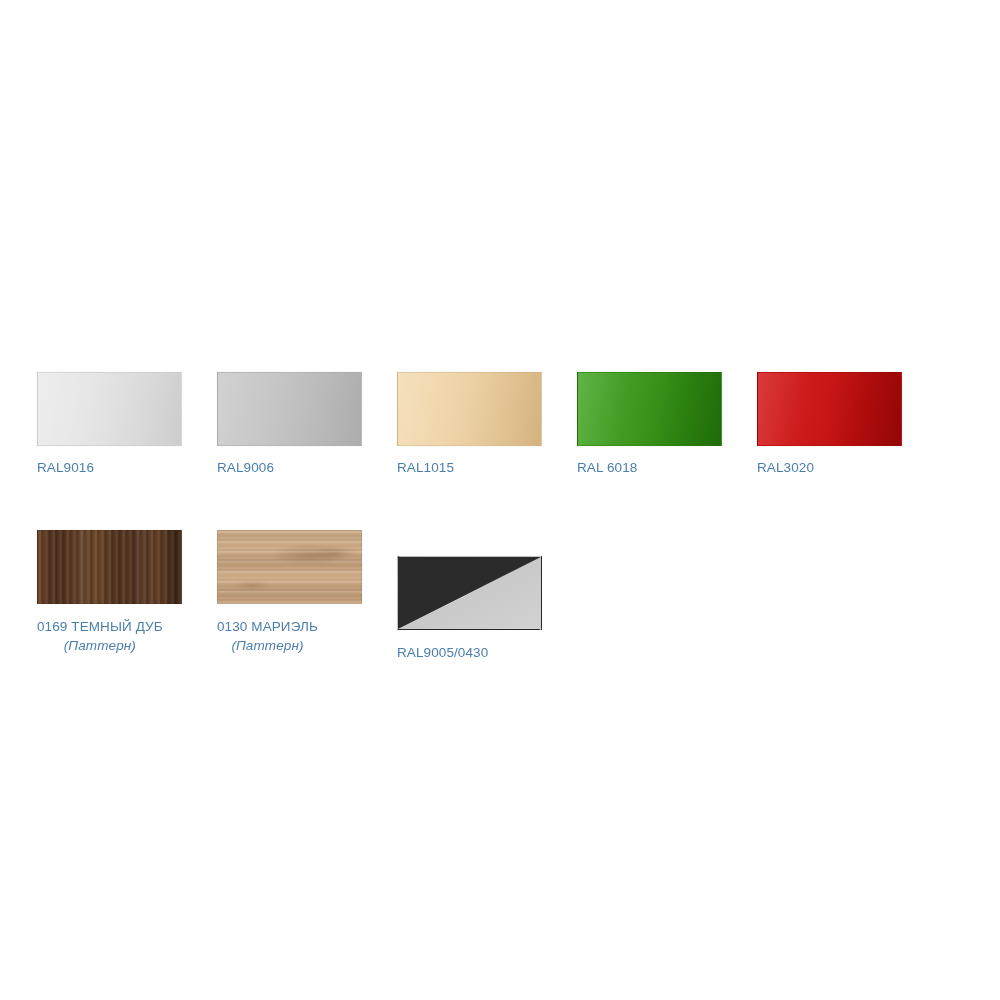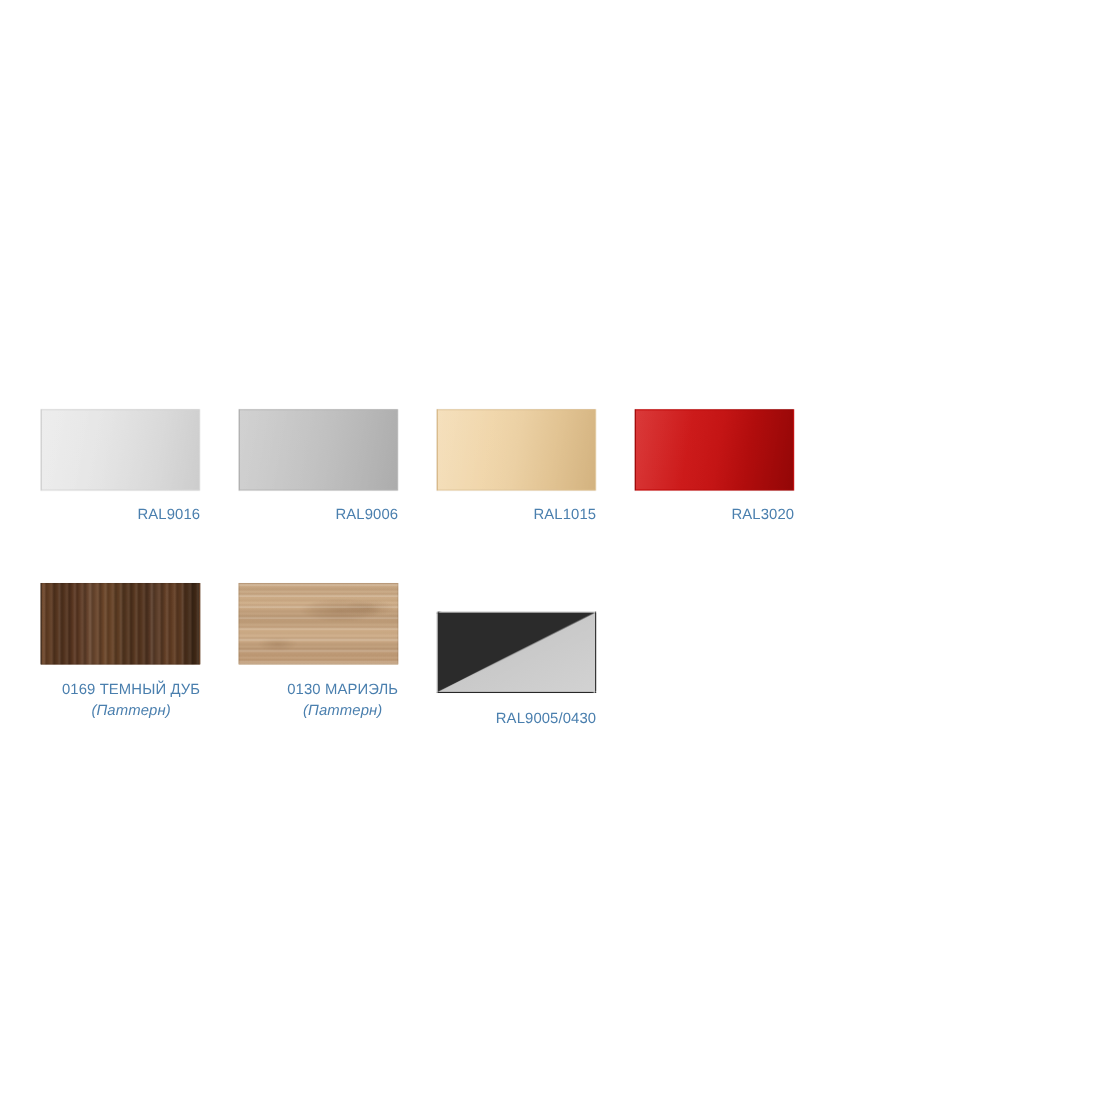--- a/index.html
+++ b/index.html
@@ -41,21 +41,21 @@
     box-sizing: border-box;
   }
   .row-1 { top: 351px; }
   .row-2 { top: 530px; }
 
   .swatch-cell {
     width: 145px;
     margin-right: 19px;
     display: flex;
     flex-direction: column;
-    align-items: flex-end;
+    align-items: flex-start;
     position: relative;
     padding-left: 16px;
   }
 
   
   .chip {
     width: 145px;
     height: 74px;
     box-sizing: border-box;
     border: 1px solid rgba(0,0,0,0.07);
@@ -170,20 +170,24 @@
         <div class="chip" style="background:linear-gradient(100deg,#c9c9c9 0%,#c2c2c2 55%,#b9b9b9 100%);"></div>
         <div class="chip-label">RAL9006</div>
       </div>
 
       <div class="swatch-cell cell-offset-21">
         <div class="chip" style="background:linear-gradient(100deg,#f3dab0 0%,#eed2a4 50%,#e3c089 100%);"></div>
         <div class="chip-label">RAL1015</div>
       </div>
 
 
+      <div class="swatch-cell cell-offset-21">
+        <div class="chip" style="background:linear-gradient(100deg,#43a524 0%,#349014 55%,#22730a 100%);"></div>
+        <div class="chip-label">RAL 6018</div>
+      </div>
 
       <div class="swatch-cell cell-offset-21">
         <div class="chip" style="background:linear-gradient(100deg,#d31414 0%,#c61010 52%,#9e0707 100%);"></div>
         <div class="chip-label">RAL3020</div>
       </div>
 
     </div>
 
     <div class="swatch-row row-2">
 

